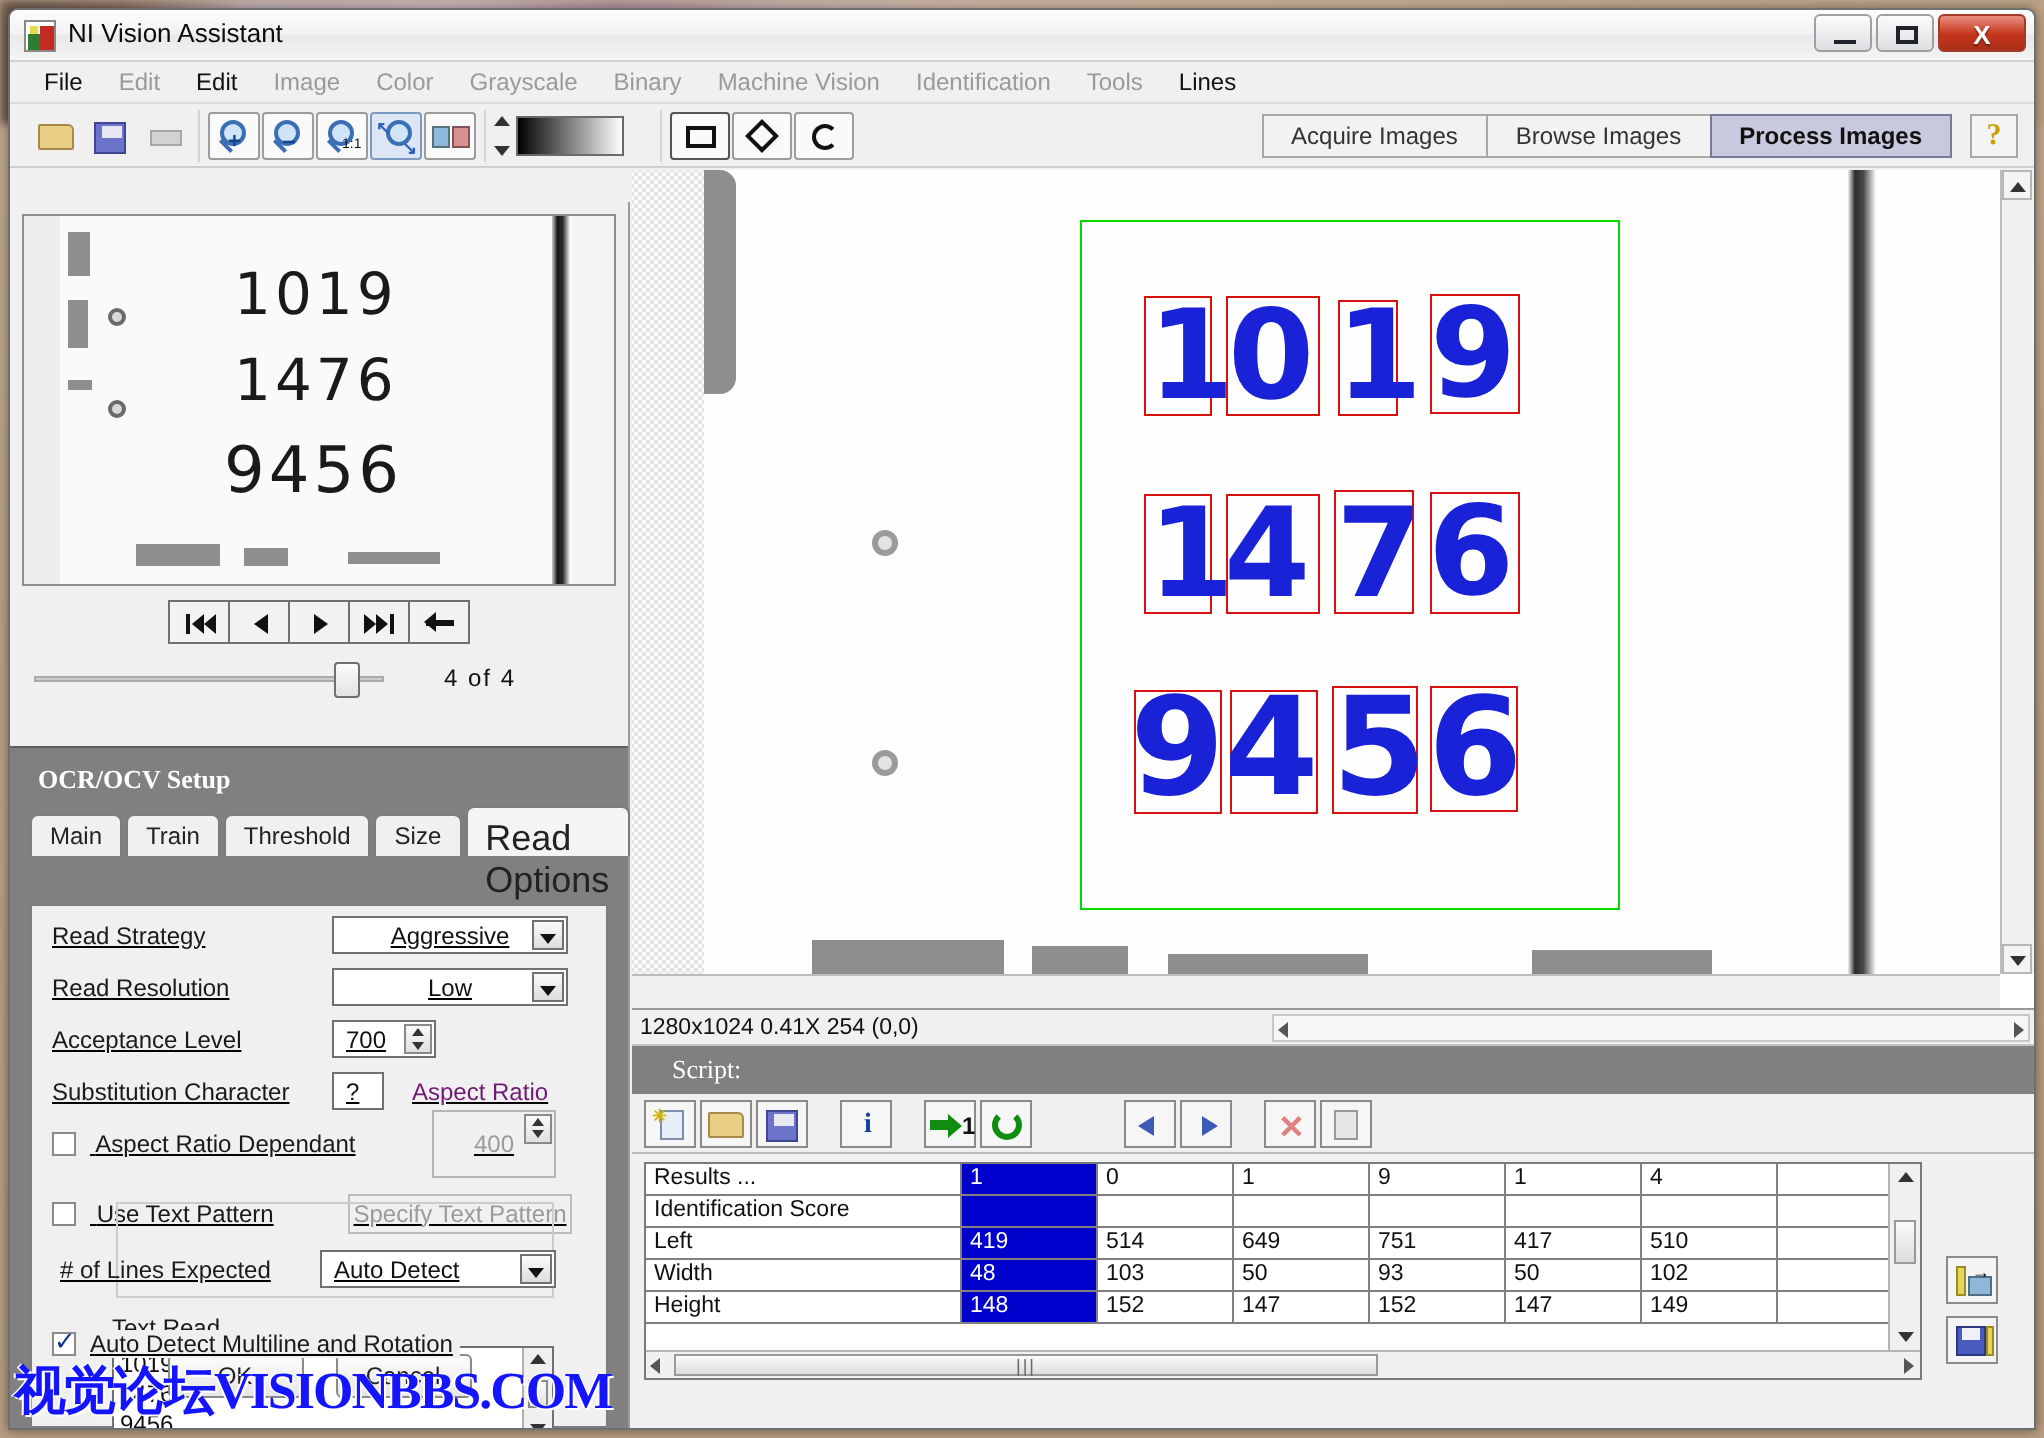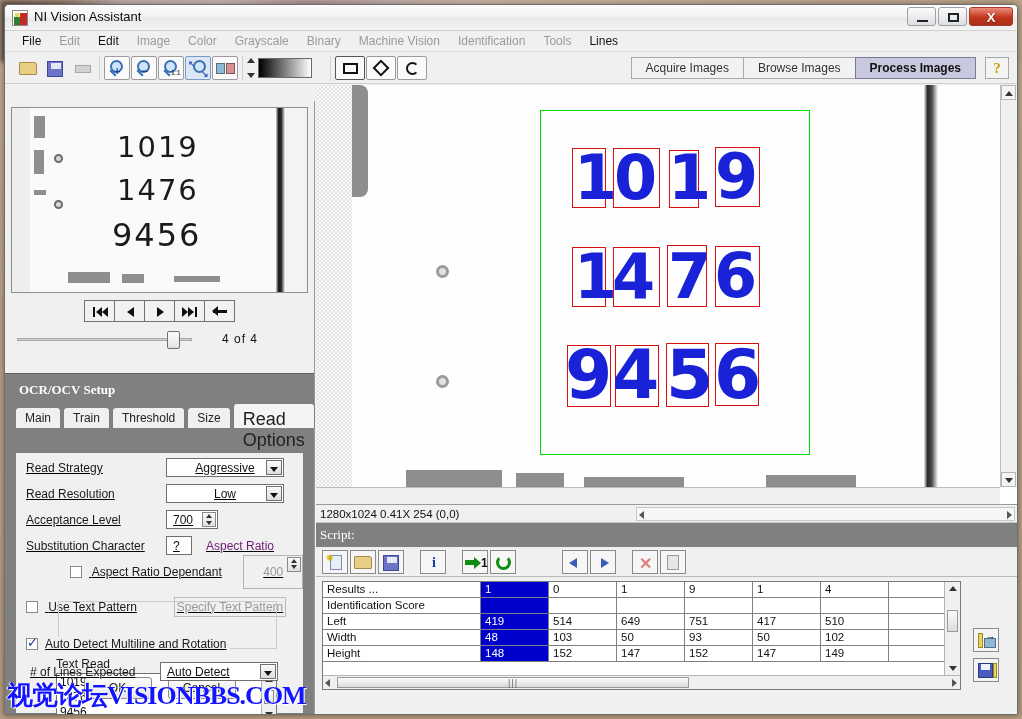--- a/index.html
+++ b/index.html
@@ -185,21 +185,21 @@
   .sbar { position:absolute; width:15px; height:15px; background:#f4f4f4;
     border:1px solid #b6b6b6; }
   .sb-ar { position:absolute; width:0;height:0; }
   #statusbar { position:absolute; left:0; right:0; top:420px; height:18px;
     background:#f0f0f0; font-size:11.5px; color:#111; display:flex; align-items:center;
     padding-left:4px; border-bottom:1px solid #c4c4c4; }
   #sb-scroll { position:absolute; left:320px; right:2px; top:2px; height:14px;
     background:#f6f6f6; border:1px solid #c8c8c8; }
   #scriptbar { position:absolute; left:0; right:0; top:438px; height:24px;
     background:#808080; color:#fff; display:flex; align-items:center; font-size:13px; }
-  #scriptbar .lbl { padding-left:4px; font-family:"Liberation Serif",serif; }
+  #scriptbar .lbl { padding-left:20px; font-family:"Liberation Serif",serif; }
   #scriptbar .nm { padding-left:58px; font-family:"DejaVu Sans",sans-serif; font-size:12.5px; }
   #scripttools { position:absolute; left:0; right:0; top:462px; height:30px;
     background:#f0f0f0; display:flex; align-items:center; padding-left:6px;
     border-bottom:1px solid #b9b9b9; }
   .stb { width:26px; height:24px; border:1px solid transparent; position:relative;
     margin-right:2px; background:transparent; }
   .stb.framed { border:1px solid #8a8a8a; background:#f6f6f6; }
   .sgap { width:14px; }
   
   #results { position:absolute; left:6px; right:56px; top:496px; bottom:24px;
@@ -442,21 +442,21 @@
 
           <div class="frow">
             <div class="flab" style="width:140px;">Substitution Character</div>
             <div class="numbox" style="width:26px;">
               <span>?</span>
             </div>
             <div class="flab fdis" style="margin-left:14px;">Aspect Ratio</div>
           </div>
 
           <div class="frow">
-            <div style="width:190px;margin-left:44px;">
+            <div style="width:190px;">
               <span class="chk"></span>
               <span class="flab">Aspect Ratio Dependant</span>
             </div>
             <div class="numbox dis" style="width:62px;">
               <span>400</span>
               <span class="spin">
                   <b class="u"></b>
                   <b class="d"></b>
                 </span>
             </div>
@@ -465,31 +465,31 @@
           <div class="frow" style="margin-top:12px;">
             <div style="width:148px;">
               <span class="chk"></span>
               <span class="flab">Use Text Pattern</span>
             </div>
             <div class="btnflat" style="width:112px;text-align:center;">Specify Text Pattern</div>
           </div>
 
           <div id="groupbox"></div>
 
-          <div class="frow" style="margin-top:14px;position:relative;z-index:4;">
-            <span class="chk on"></span>
-            <span class="flab" style="background:#f0f0f0;padding-right:4px;">Auto Detect Multiline and Rotation</span>
-          </div>
-
           <div class="frow" style="margin-top:5px;position:relative;z-index:4;">
             <div class="flab" style="width:130px;margin-left:4px;"># of Lines Expected</div>
             <div class="combo" style="width:118px;justify-content:flex-start;padding-left:6px;">
               <span>Auto Detect</span>
               <span class="arw"></span>
             </div>
+          </div>
+
+          <div class="frow" style="margin-top:14px;position:relative;z-index:4;">
+            <span class="chk on"></span>
+            <span class="flab" style="background:#f0f0f0;padding-right:4px;">Auto Detect Multiline and Rotation</span>
           </div>
 
           <div id="textread-lab">Text Read</div>
           <div id="textread">
             <div class="lines">
               <div>1019</div>
               <div>1476</div>
               <div>9456</div>
             </div>
             <div id="tr-sb">

